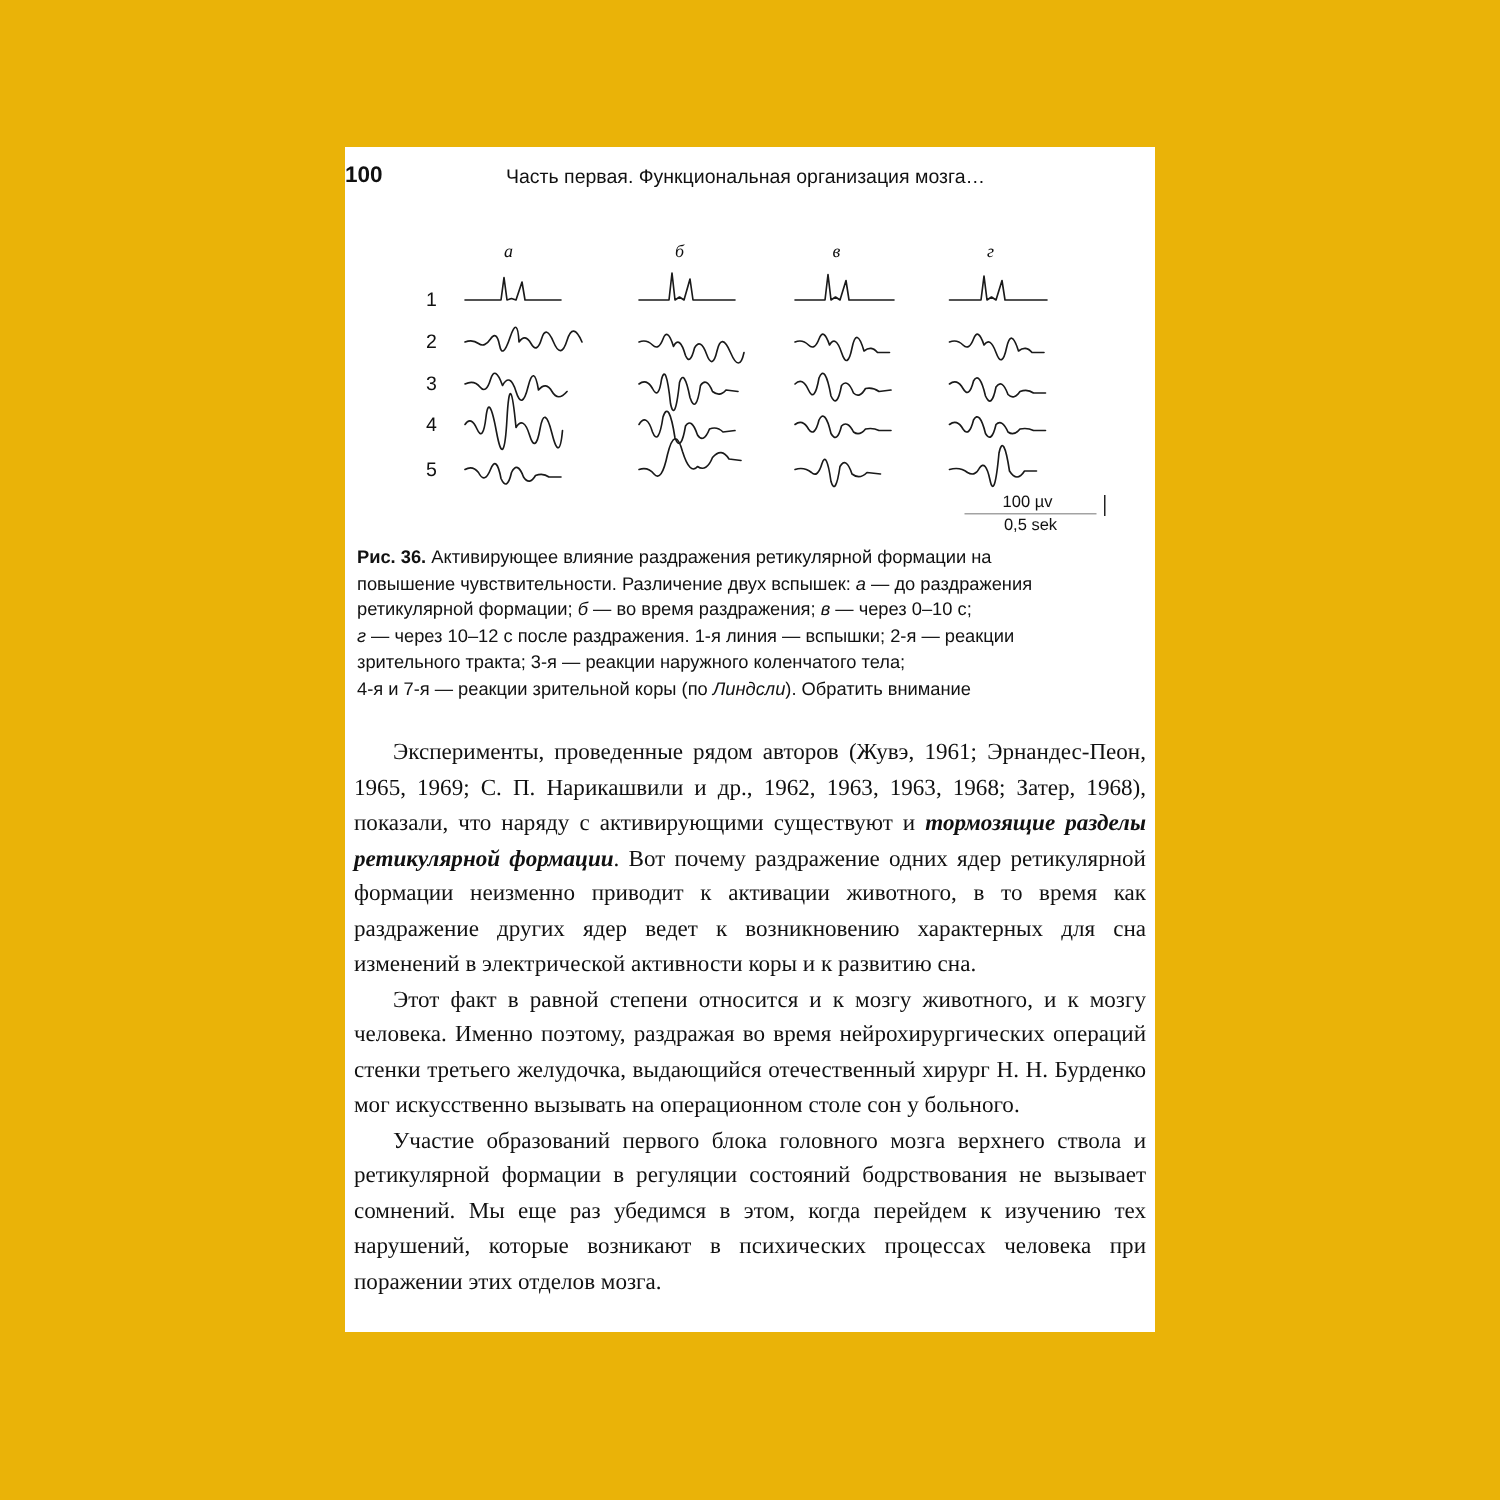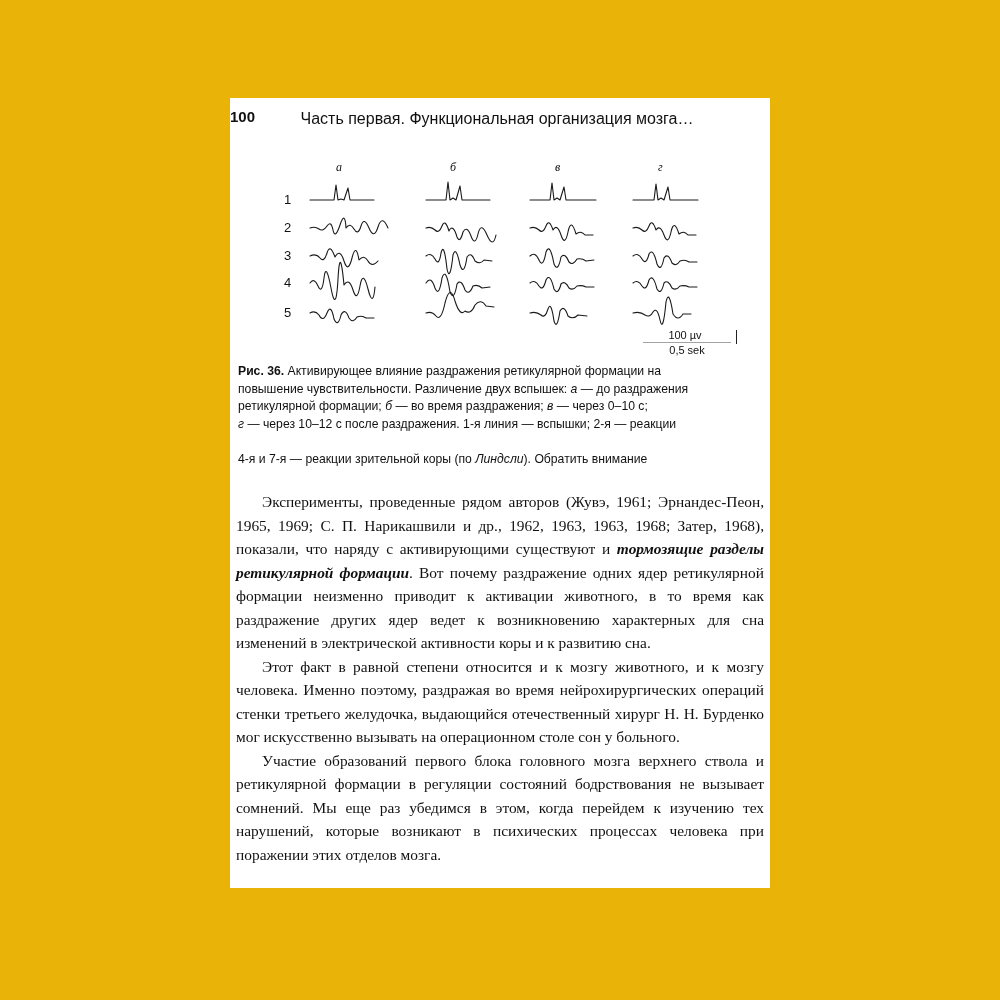--- a/index.html
+++ b/index.html
@@ -40,21 +40,21 @@
     font-size: 15px;
     color: #111;
   }
   .runtitle {
     position: absolute;
     left: 0;
     right: 6px;
     top: 2px;
     text-align: center;
     font-family: "Liberation Sans", sans-serif;
-    font-size: 16px;
+    font-size: 13px;
     color: #111;
   }
 
   
   .figure {
     position: relative;
     margin: 18px 0 0 48px;
     width: 455px;
     height: 205px;
     background: #ffffff;
@@ -187,21 +187,21 @@
         <span class="scale-amp">100 µv</span>
         <span class="scale-time">0,5 sek</span>
       </div>
     </div>
 
     <div class="caption">
       <b>Рис. 36.</b><span> Активирующее влияние раздражения ретикулярной формации на</span><br>
       <span>повышение чувствительности. Различение двух вспышек: </span><i>а</i><span> — до раздражения</span><br>
       <span>ретикулярной формации; </span><i>б</i><span> — во время раздражения; </span><i>в</i><span> — через 0–10 с;</span><br>
       <i>г</i><span> — через 10–12 с после раздражения. 1-я линия — вспышки; 2-я — реакции</span><br>
-      <br>
+      <span>зрительного тракта; 3-я — реакции наружного коленчатого тела;</span><br>
       <span>4-я и 7-я — реакции зрительной коры (по </span><i>Линдсли</i><span>). Обратить внимание</span><br>
     </div>
 
     <div class="body">
       <p><span>Эксперименты, проведенные рядом авторов (Жувэ, 1961; Эрнандес-Пеон, 1965, 1969; С. П. Нарикашвили и др., 1962, 1963, 1963, 1968; Затер, 1968), показали, что наряду с активирующими существуют и </span><span class="bi">тормозящие разделы ретикулярной формации</span><span>. Вот почему раздражение одних ядер ретикулярной формации неизменно приводит к активации животного, в то время как раздражение других ядер ведет к возникновению характерных для сна изменений в электрической активности коры и к развитию сна.</span></p>
       <p>Этот факт в равной степени относится и к мозгу животного, и к мозгу человека. Именно поэтому, раздражая во время нейрохирургических операций стенки третьего желудочка, выдающийся отечественный хирург Н. Н. Бурденко мог искусственно вызывать на операционном столе сон у больного.</p>
       <p>Участие образований первого блока головного мозга верхнего ствола и ретикулярной формации в регуляции состояний бодрствования не вызывает сомнений. Мы еще раз убедимся в этом, когда перейдем к изучению тех нарушений, которые возникают в психических процессах человека при поражении этих отделов мозга.</p>
     </div>
 
   </div>

